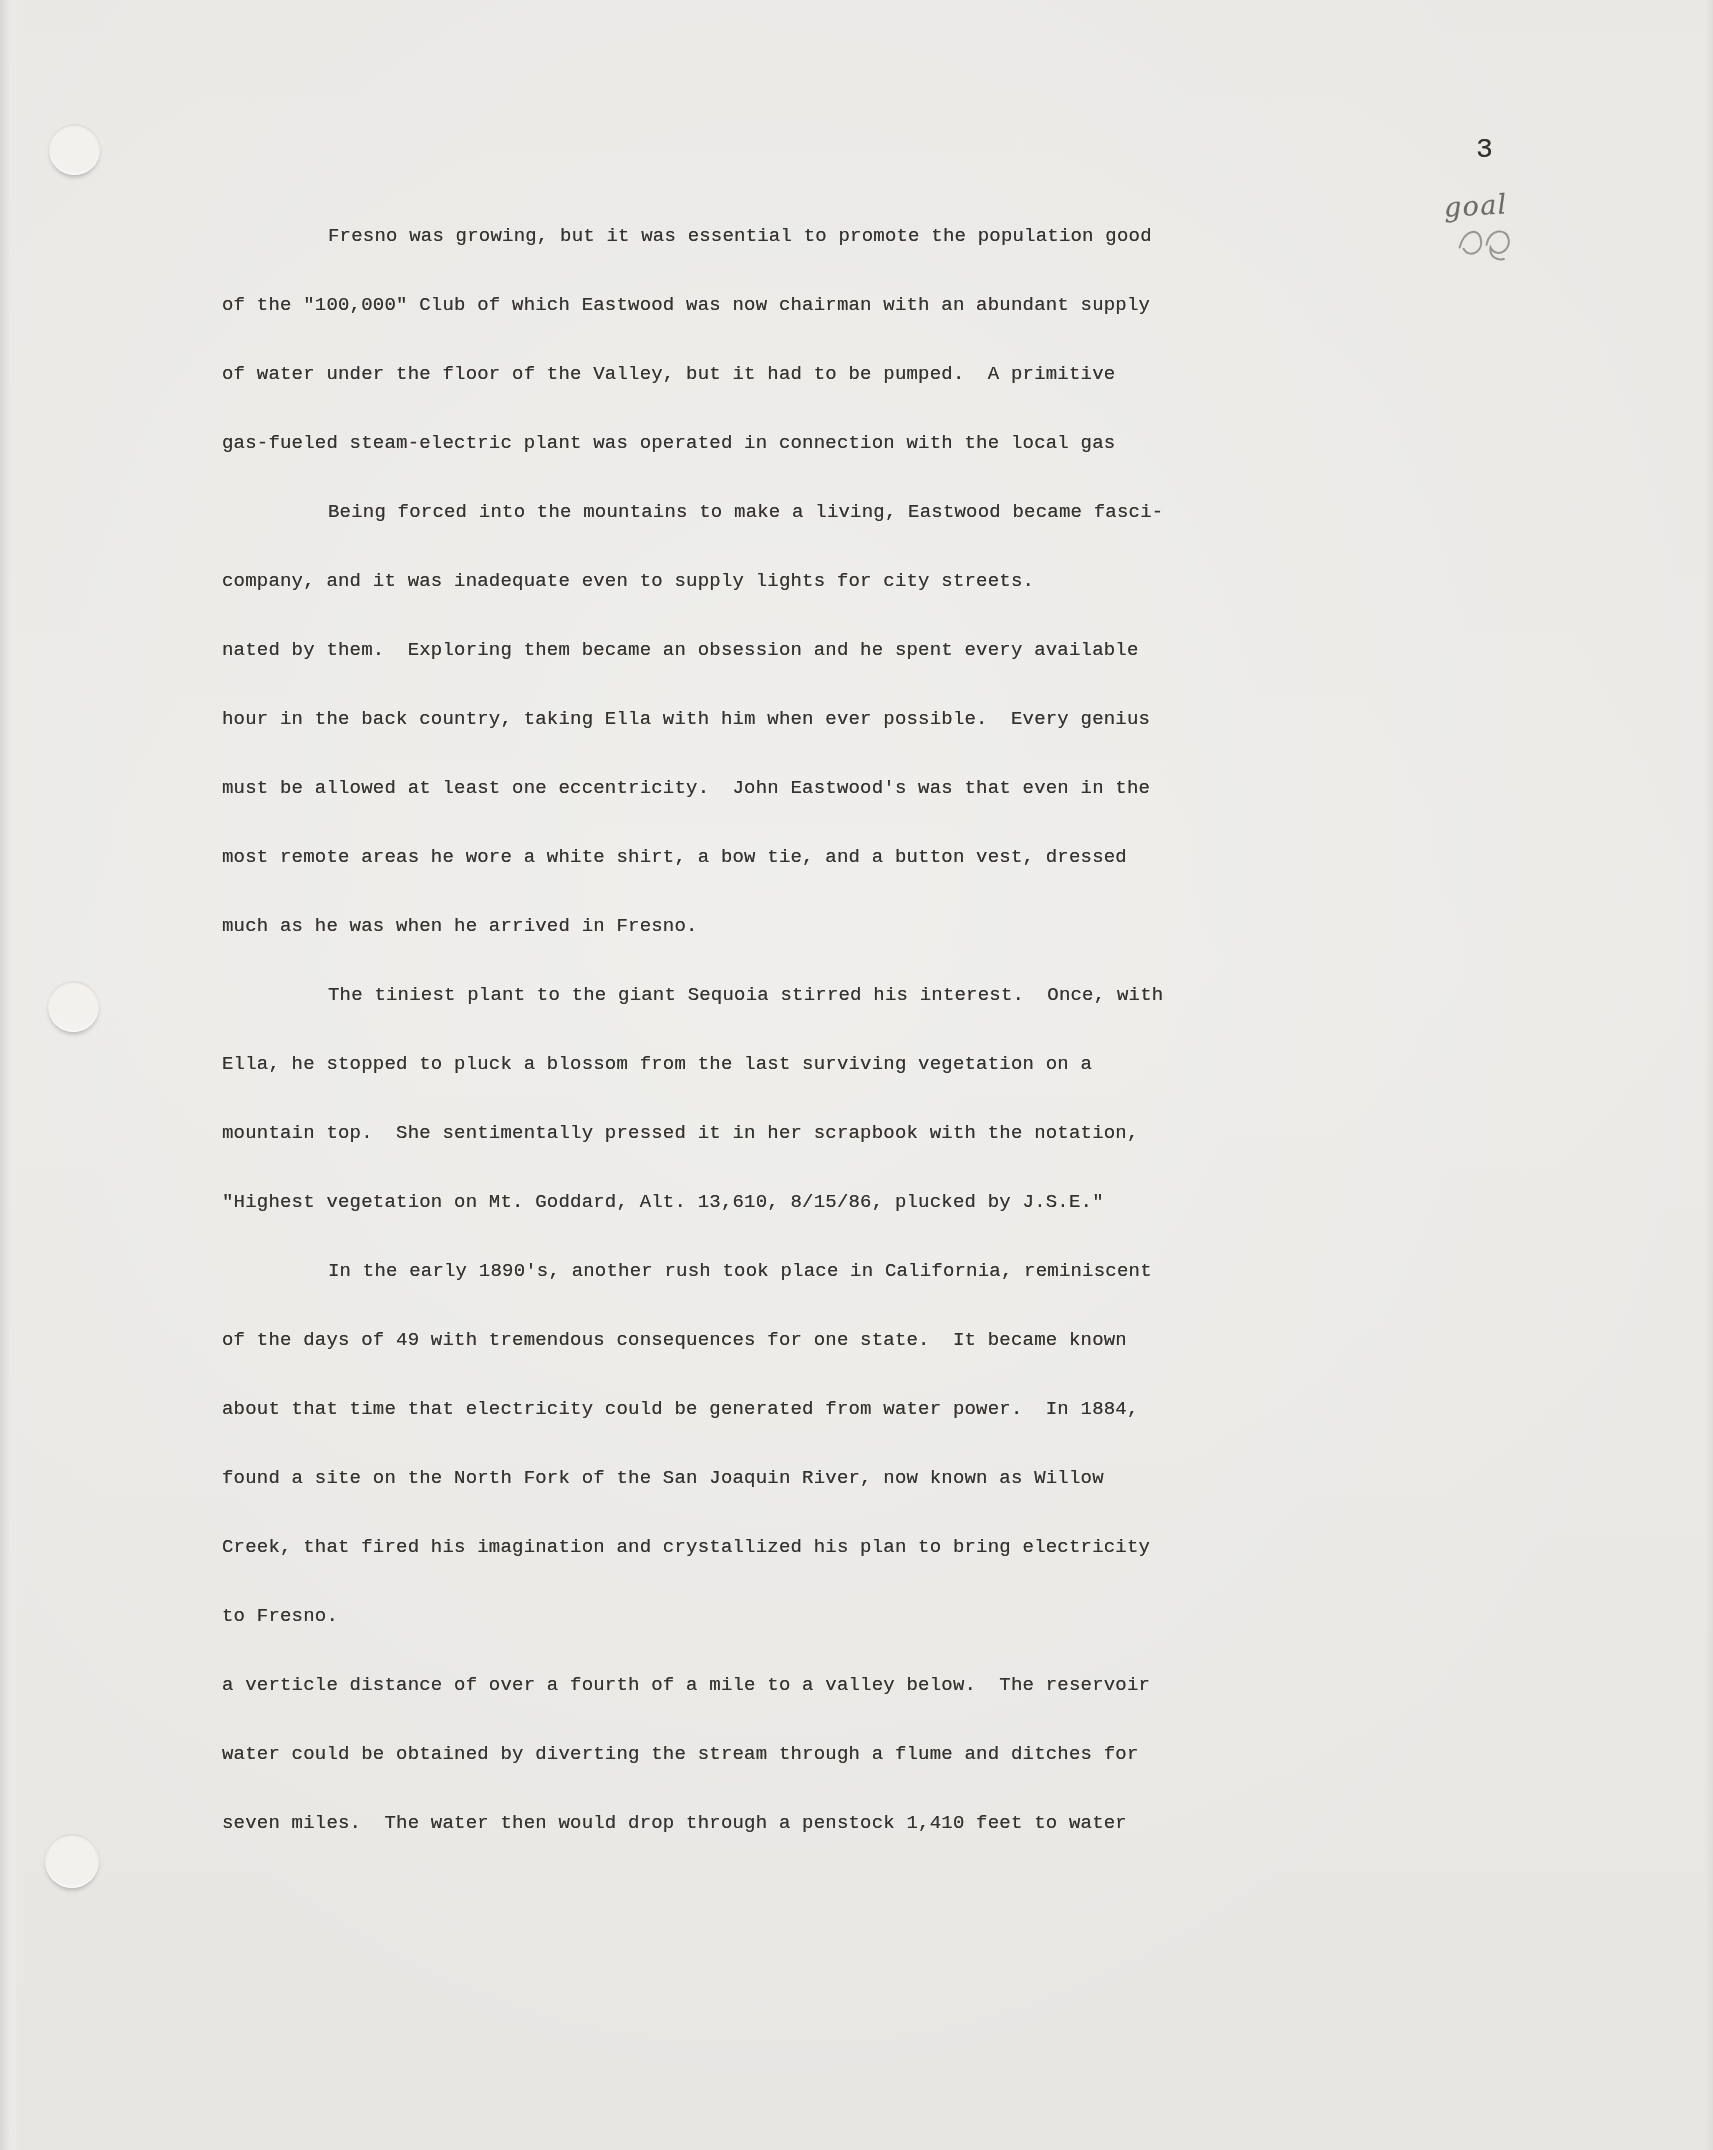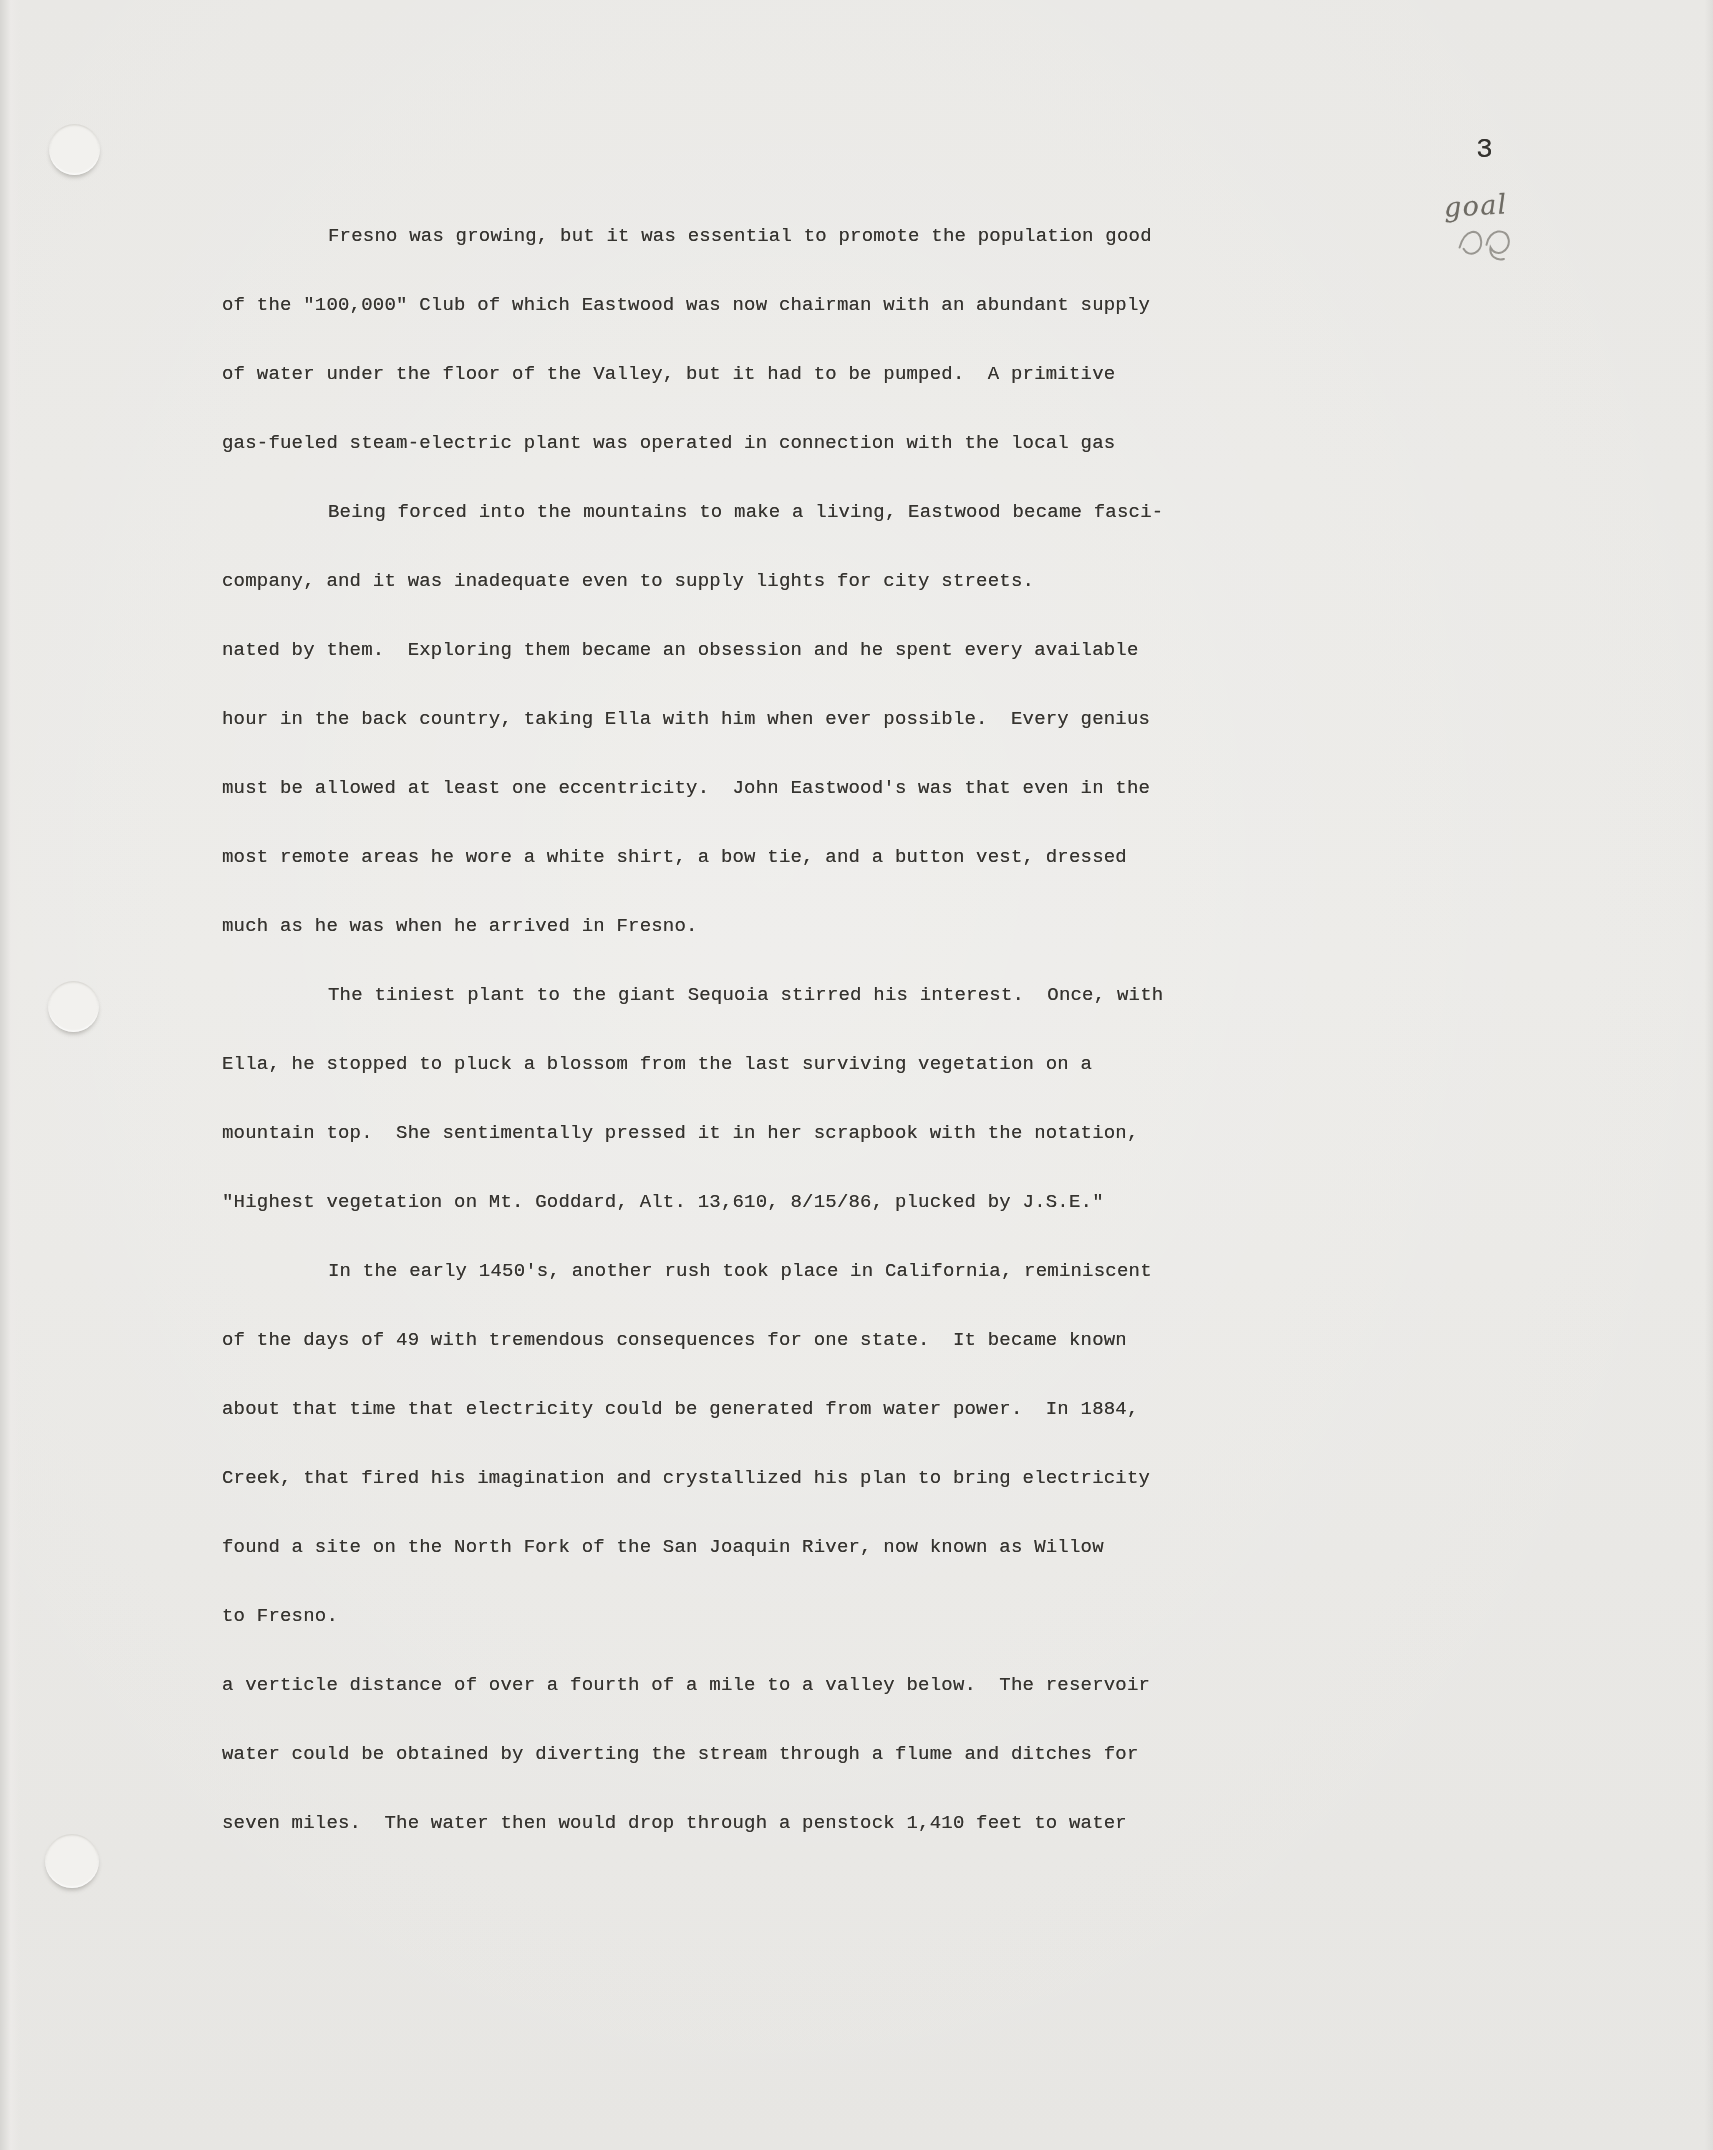--- a/index.html
+++ b/index.html
@@ -118,24 +118,24 @@
       <div class="line">company, and it was inadequate even to supply lights for city streets.</div>
       <div class="line">nated by them.  Exploring them became an obsession and he spent every available</div>
       <div class="line">hour in the back country, taking Ella with him when ever possible.  Every genius</div>
       <div class="line">must be allowed at least one eccentricity.  John Eastwood's was that even in the</div>
       <div class="line">most remote areas he wore a white shirt, a bow tie, and a button vest, dressed</div>
       <div class="line">much as he was when he arrived in Fresno.</div>
       <div class="line indent">The tiniest plant to the giant Sequoia stirred his interest.  Once, with</div>
       <div class="line">Ella, he stopped to pluck a blossom from the last surviving vegetation on a</div>
       <div class="line">mountain top.  She sentimentally pressed it in her scrapbook with the notation,</div>
       <div class="line">"Highest vegetation on Mt. Goddard, Alt. 13,610, 8/15/86, plucked by J.S.E."</div>
-      <div class="line indent">In the early 1450's, another rush took place in California, reminiscent</div>
+      <div class="line indent">In the early 1890's, another rush took place in California, reminiscent</div>
       <div class="line">of the days of 49 with tremendous consequences for one state.  It became known</div>
       <div class="line">about that time that electricity could be generated from water power.  In 1884,</div>
+      <div class="line">found a site on the North Fork of the San Joaquin River, now known as Willow</div>
       <div class="line">Creek, that fired his imagination and crystallized his plan to bring electricity</div>
-      <div class="line">found a site on the North Fork of the San Joaquin River, now known as Willow</div>
       <div class="line">to Fresno.</div>
       <div class="line">a verticle distance of over a fourth of a mile to a valley below.  The reservoir</div>
       <div class="line">water could be obtained by diverting the stream through a flume and ditches for</div>
       <div class="line">seven miles.  The water then would drop through a penstock 1,410 feet to water</div>
     </div>
 </div>
 
 
 </body></html>

